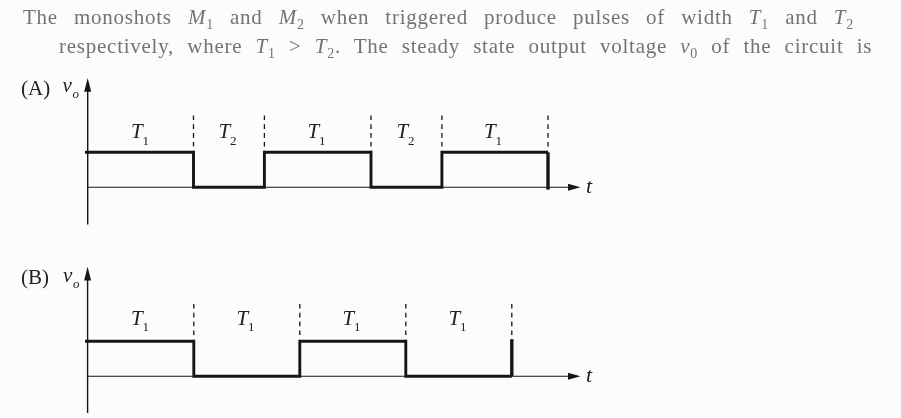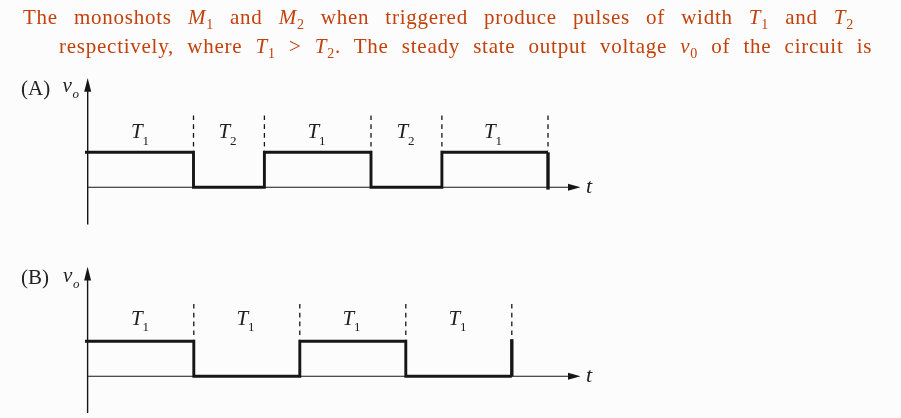--- a/index.html
+++ b/index.html
@@ -1,18 +1,18 @@
 <!DOCTYPE html>
 <html><head>
 <meta charset="utf-8">
 <style>
   html,body{margin:0;padding:0;}
   body{width:901px;height:418px;background:#fcfcfc;position:relative;overflow:hidden;
        font-family:"Liberation Serif", serif;}
-  .para{position:absolute;left:23px;top:3px;width:833px;color:#c2410c;
+  .para{position:absolute;left:23px;top:3px;width:833px;color:#737373;
         font-size:21px;line-height:28.5px;}
   .l1{white-space:nowrap;letter-spacing:0.75px;word-spacing:10.1px;}
   .l2{white-space:nowrap;letter-spacing:0.75px;word-spacing:7.2px;margin-left:36px;}
   i{font-style:italic;}
   sub{font-size:14px;line-height:0;}
   svg{position:absolute;left:0;top:0;}
 </style>
 </head>
 <body>
 <div class="para">

